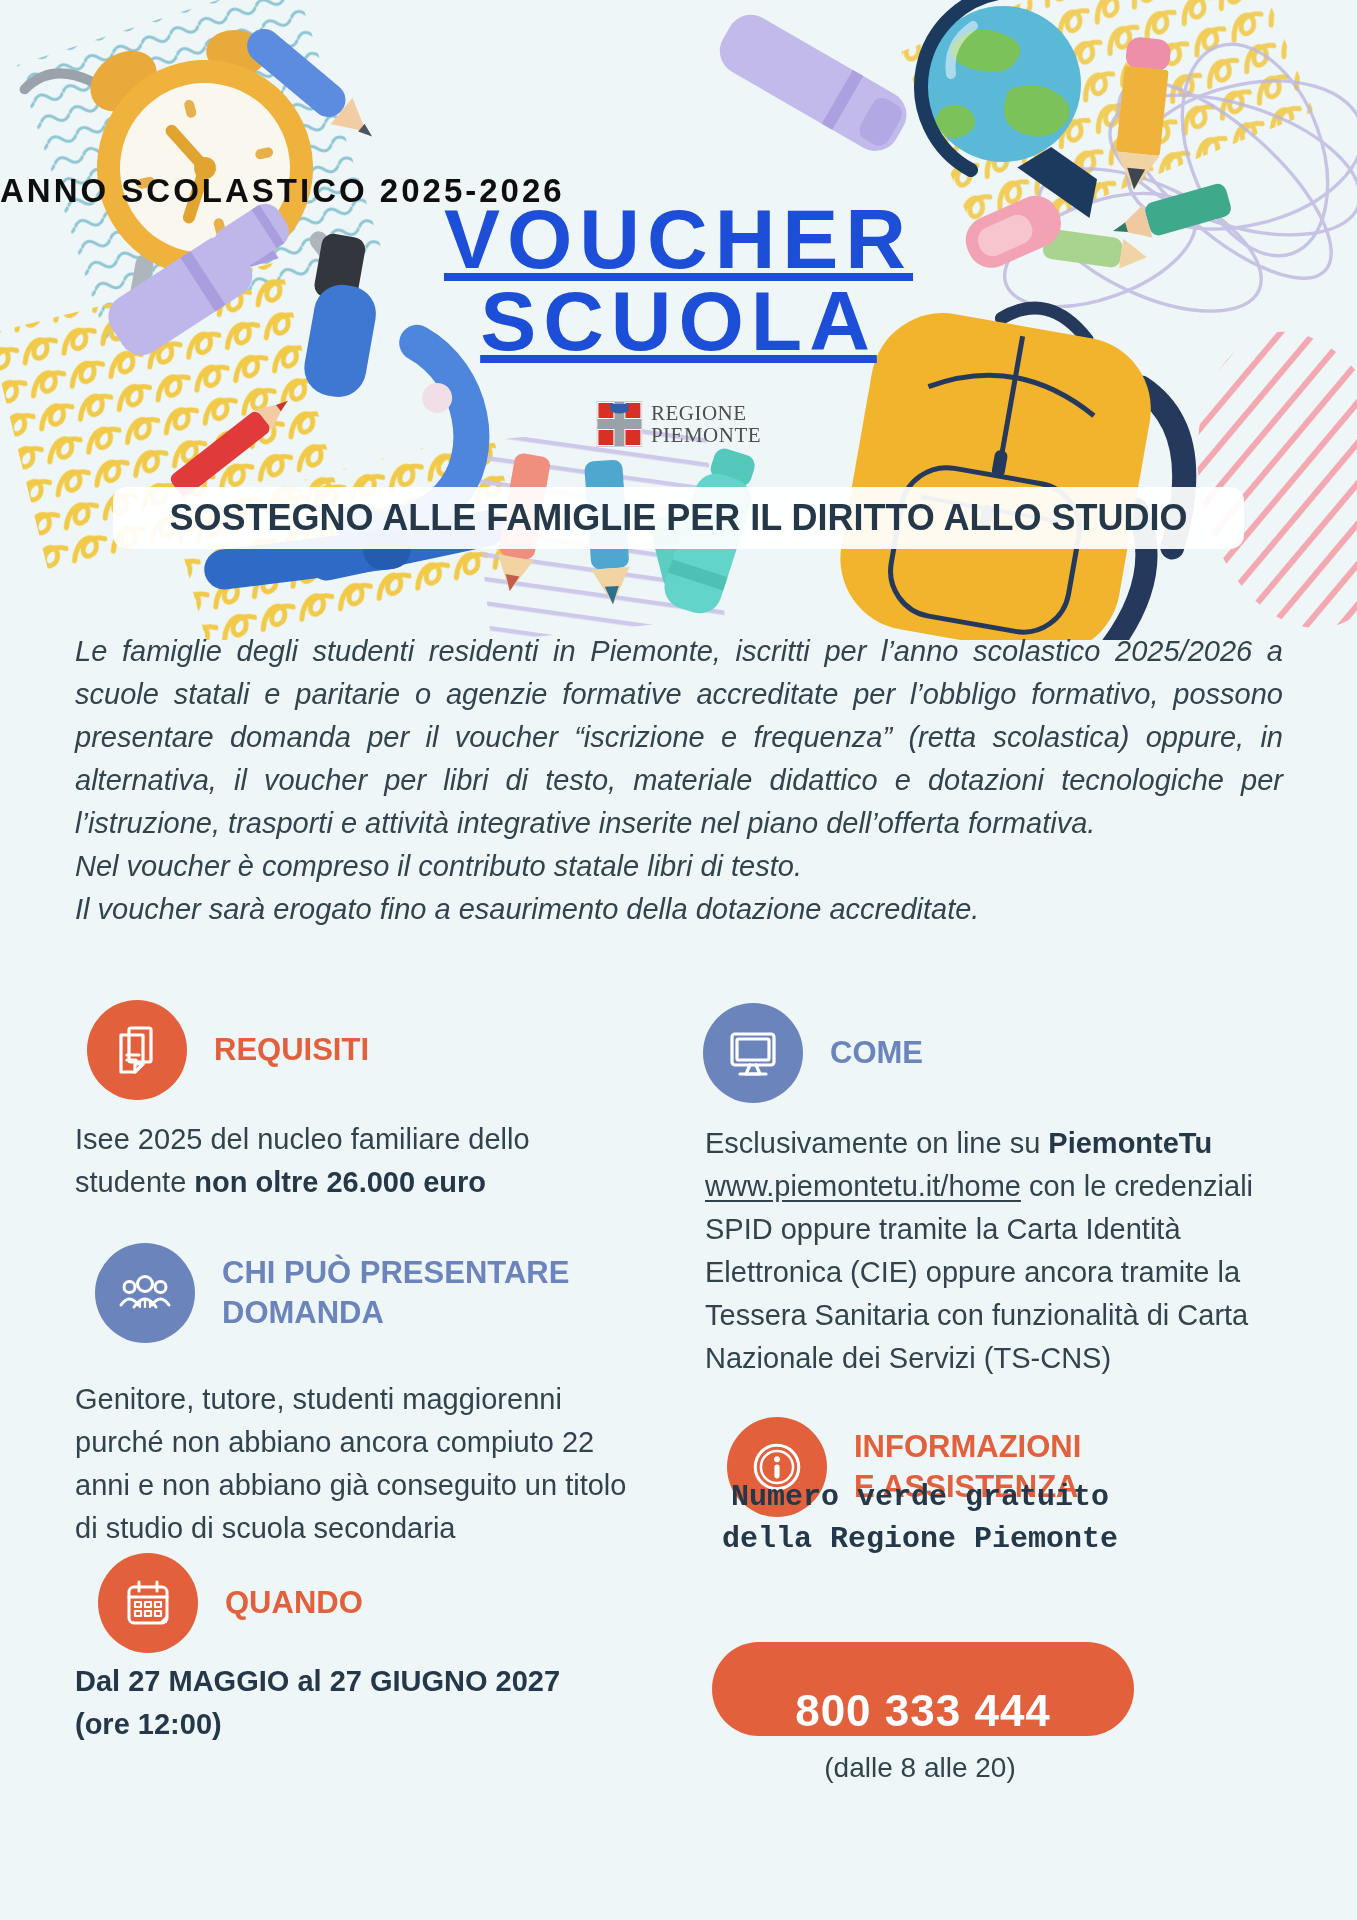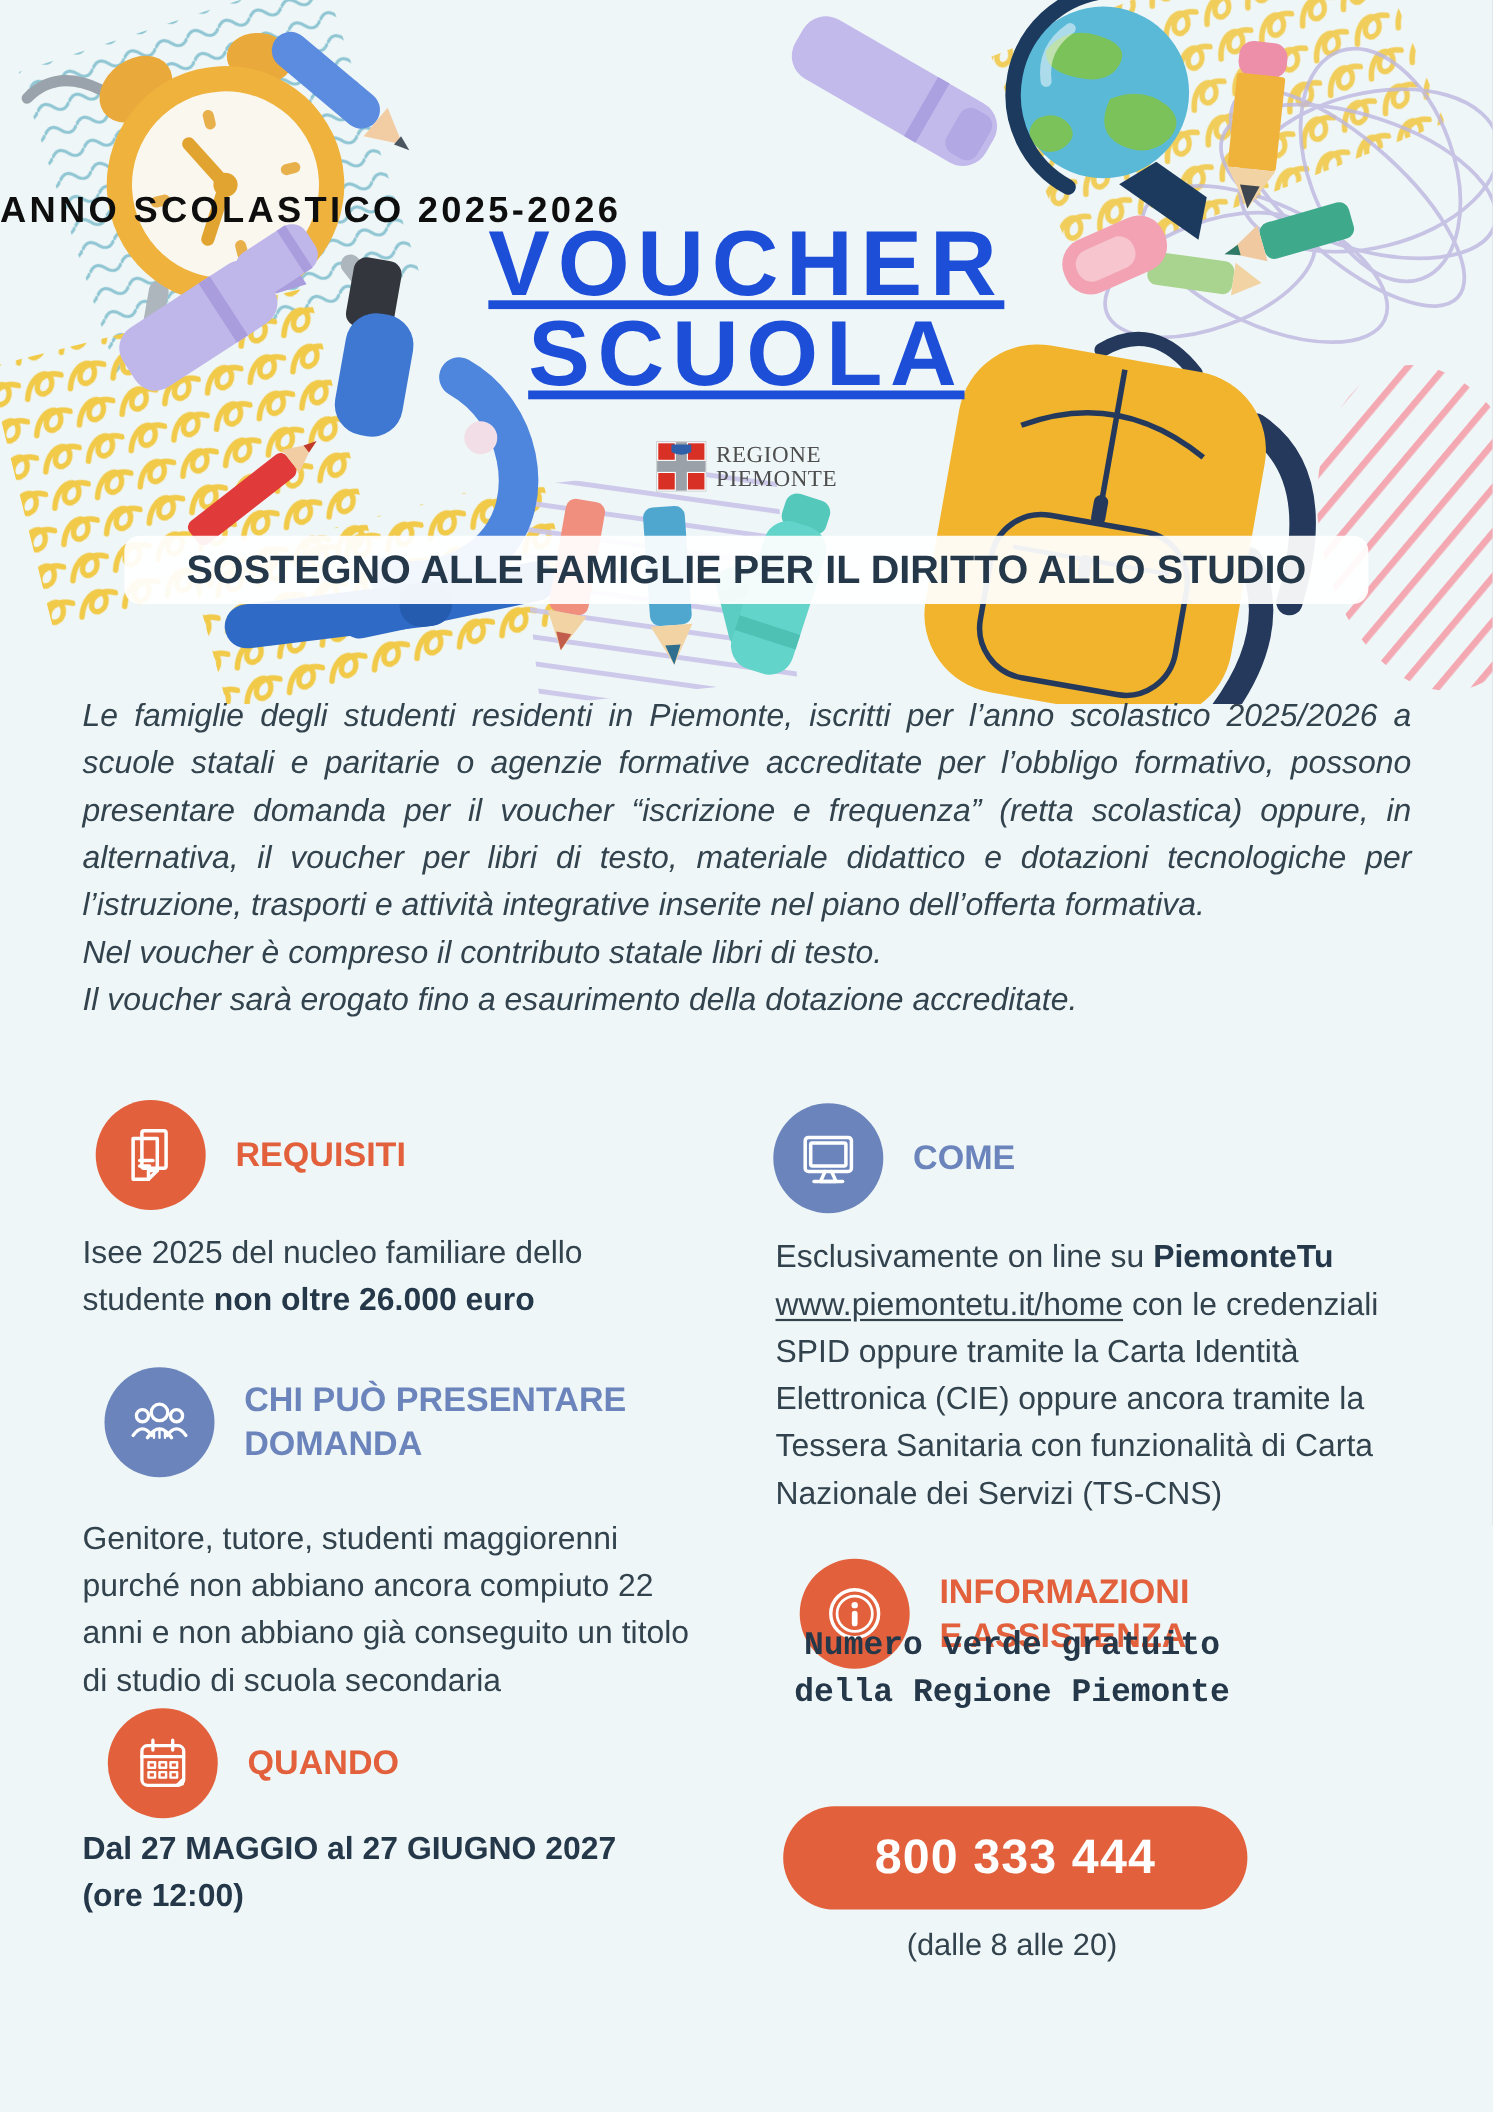--- a/index.html
+++ b/index.html
@@ -30,21 +30,21 @@
   .sec-title{font-weight:700;font-size:31px;line-height:40px;margin-left:27px;}
   .t-orange{color:#E2603C;}
   .t-blue{color:#6B85BC;}
   .sec-title span{display:block;}
   .body-text{font-size:29px;line-height:43px;z-index:2;}
   .bold-dark{font-weight:700;color:#24384A;}
   .block{display:block;}
   .link{text-decoration:underline;text-underline-offset:4px;cursor:pointer;}
   .lead{font-weight:700;font-size:30px;line-height:42px;color:#24384A;text-align:center;z-index:2;}
   .lead span{display:block;}
-  .phone-btn{background:#E2603C;border-radius:48px;display:flex;align-items:center;
+  .phone-btn{background:#E2603C;border-radius:48px;display:flex;align-items:flex-end;
              justify-content:center;color:#fff;font-weight:700;font-size:44px;letter-spacing:1px;
              z-index:2;cursor:pointer;}
   .hours{font-size:28px;text-align:center;z-index:2;}
 </style>
 </head>
 <body>
 
 <div class="page">
 
   <svg class="hero-art" width="1357" height="640" viewBox="0 0 1357 640">

